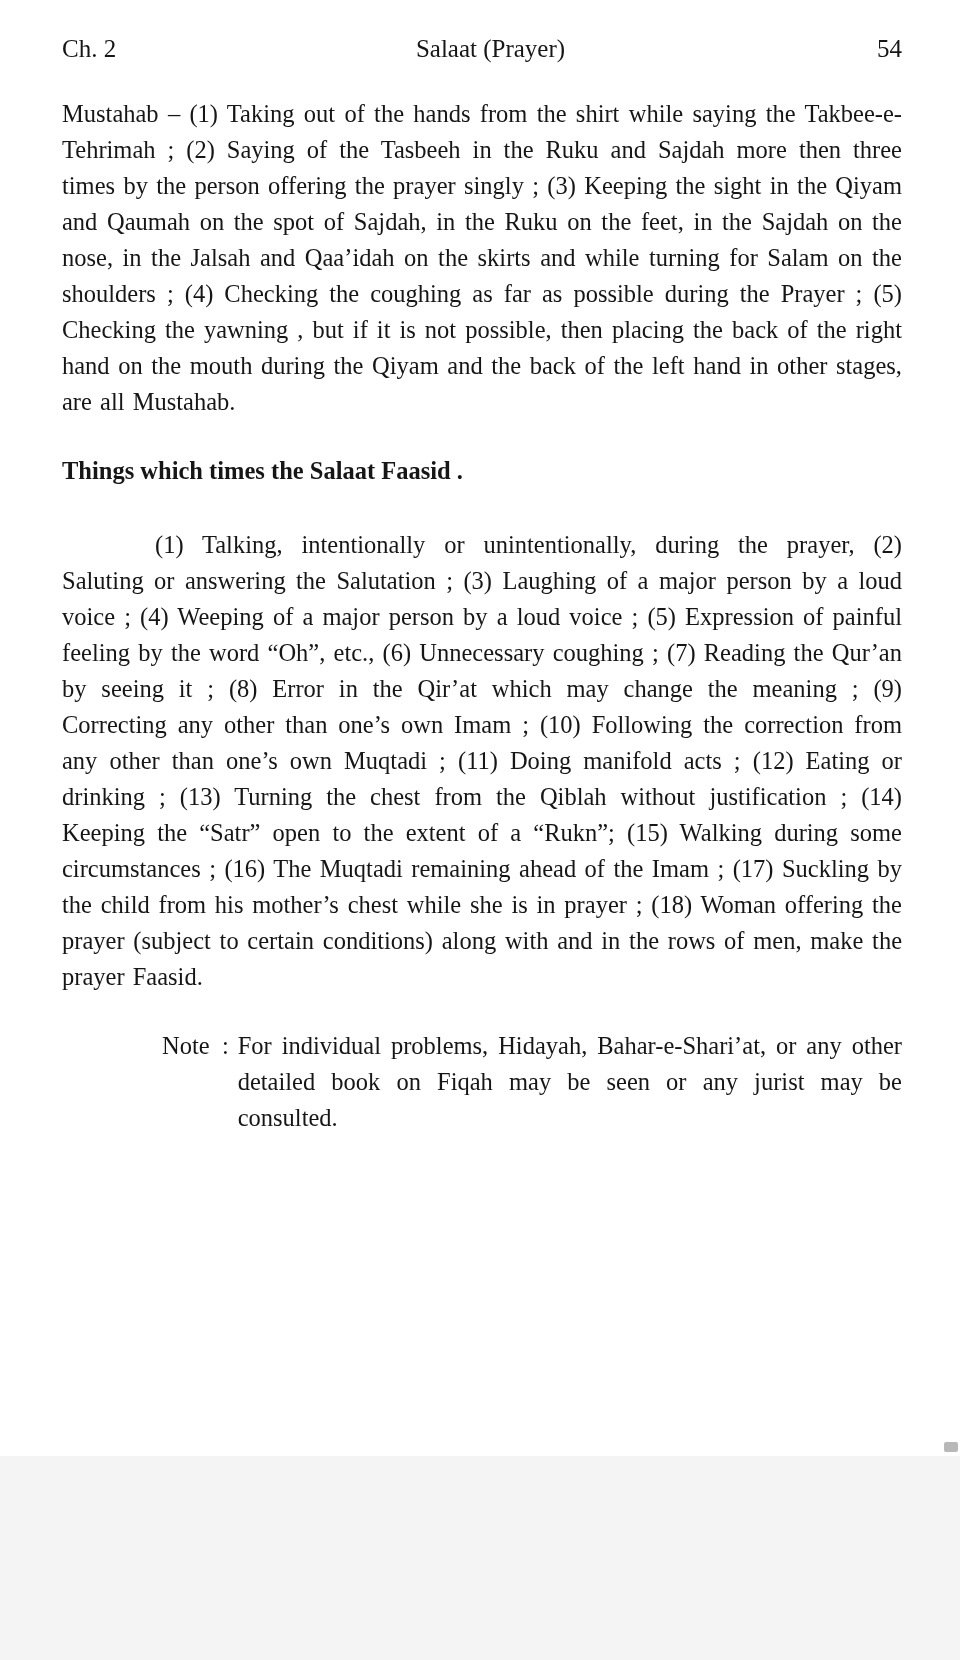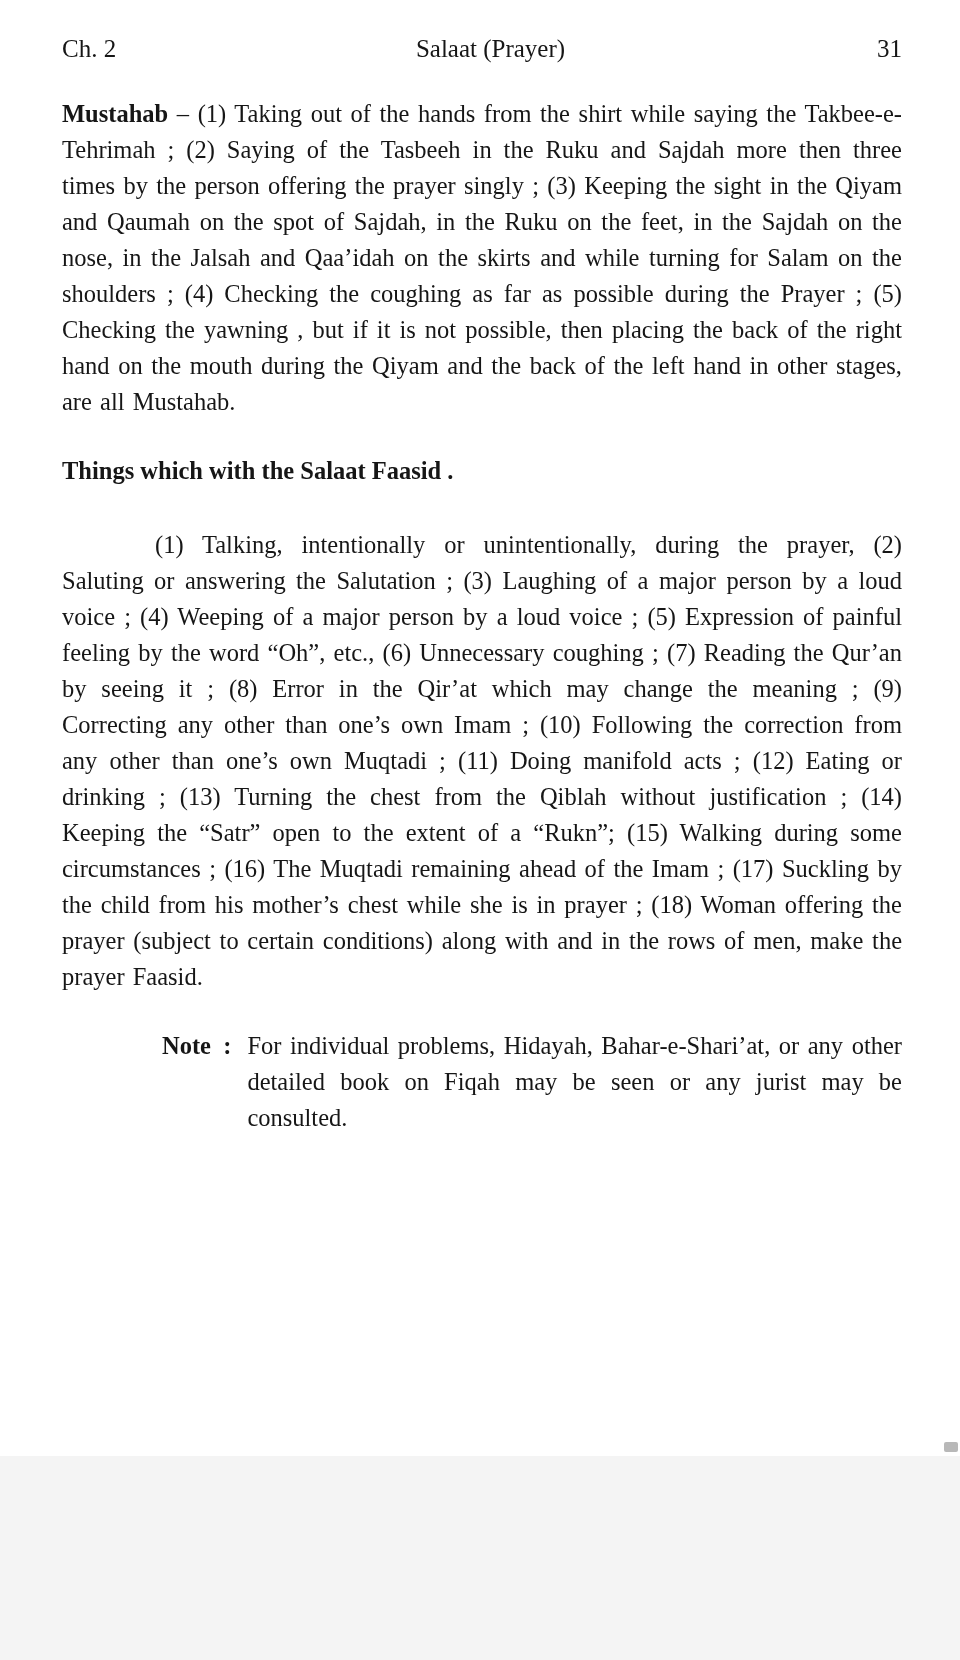--- a/index.html
+++ b/index.html
@@ -45,32 +45,32 @@
     text-indent: 93px;
     margin-top: 16px;
   }
   .section-heading {
     font-size: 24.5px;
     line-height: 36px;
     font-weight: bold;
     margin: 0 0 38px 0;
   }
   .bold-lead {
-    font-weight: bold;
+    font-weight: normal;
   }
   .note {
     display: flex;
     margin: 0 0 0 100px;
     font-size: 24.5px;
     line-height: 36px;
   }
   .note-label {
-    font-weight: bold;
+    font-weight: normal;
     white-space: nowrap;
-    margin-right: 16px;
+    margin-right: 9px;
   }
   .note-text {
     flex: 1;
     margin: 0;
     text-align: justify;
     word-spacing: 2px;
   }
   .scan-artifact {
     position: absolute;
     right: 2px;
@@ -83,27 +83,27 @@
   }
 </style>
 </head>
 <body>
 
 <div class="page">
 
   <header class="page-header">
     <span>Ch. 2</span>
     <span class="center-title">Salaat (Prayer)</span>
-    <span>31</span>
+    <span>54</span>
   </header>
 
 
   <p class="para"><span class="bold-lead">Mustahab</span><span> –  (1) Taking out of the hands from the shirt while saying the Takbee-e-Tehrimah ; (2) Saying of the Tasbeeh in the Ruku and Sajdah more then three times by the person offering the prayer singly ; (3) Keeping the sight in  the Qiyam and Qaumah on the spot of Sajdah, in the Ruku on the feet, in the Sajdah on the nose, in the Jalsah and Qaa’idah on the skirts and while turning for Salam on the shoulders ; (4) Checking the coughing as far as possible during the Prayer ; (5) Checking the yawning , but if it is not possible, then placing the back of the right hand on the mouth during the Qiyam and the back of the left hand in other stages, are all Mustahab.</span></p>
 
-  <h2 class="section-heading">Things which with the Salaat Faasid .</h2>
+  <h2 class="section-heading">Things which times the Salaat Faasid .</h2>
 
   <p class="para first-indent">(1)  Talking, intentionally or unintentionally, during the prayer, (2) Saluting or answering the Salutation ; (3) Laughing of a major person by a loud voice ; (4) Weeping of a major person by a loud voice ; (5) Expression of painful feeling by the word “Oh”, etc., (6) Unnecessary coughing ; (7) Reading the Qur’an by seeing it ; (8) Error in the Qir’at which may change the meaning ; (9) Correcting any other than one’s own Imam ; (10) Following the correction from any other than one’s own Muqtadi ; (11) Doing manifold acts ; (12) Eating or drinking ; (13) Turning  the chest from the Qiblah without justification ; (14) Keeping the “Satr” open to the extent of a “Rukn”; (15) Walking during some circumstances ; (16) The Muqtadi remaining ahead of the Imam ; (17) Suckling by the child from his mother’s chest while she is in prayer ; (18) Woman offering the prayer (subject to certain conditions) along with and in the rows of  men, make the prayer Faasid.</p>
 
   <div class="note">
     <span class="note-label"><span>Note</span>&nbsp;&nbsp;<span>:</span></span>
     <p class="note-text">For individual problems, Hidayah, Bahar-e-Shari’at, or any other detailed book on Fiqah may be seen or any jurist may be consulted.</p>
   </div>
 
   <div class="scan-artifact"></div>
 

